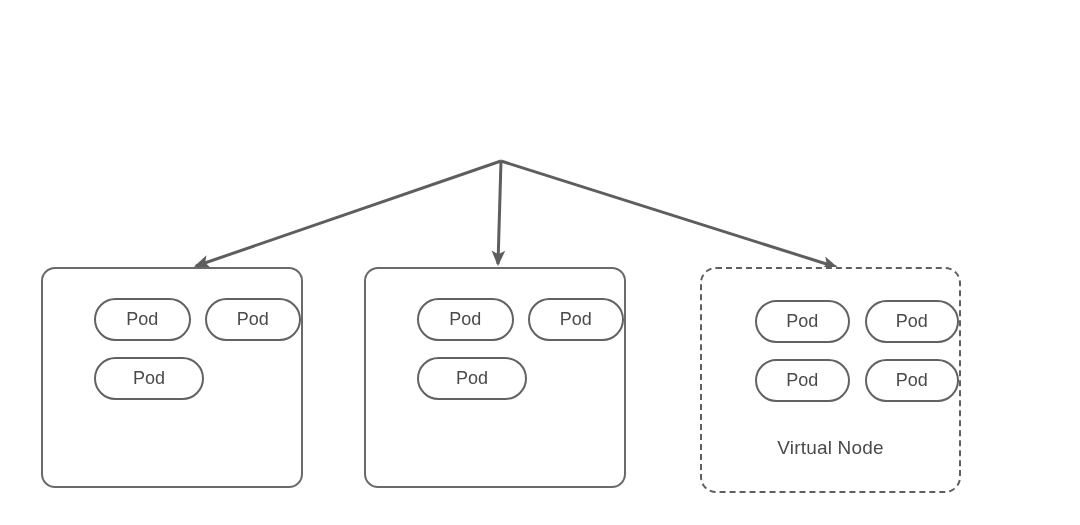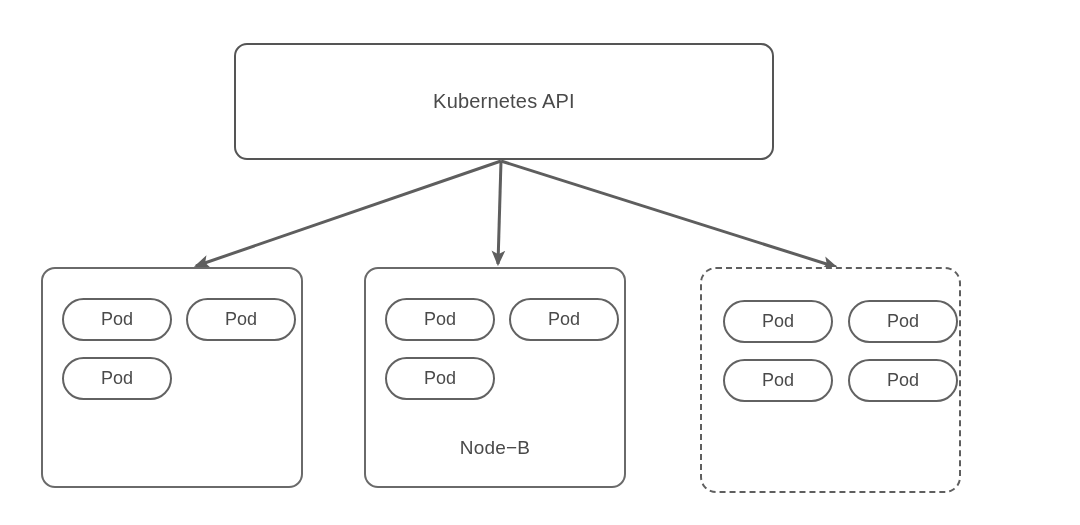--- a/index.html
+++ b/index.html
@@ -66,20 +66,21 @@
     position: absolute;
     left: 0;
     right: 0;
     top: 0;
   }
   .pod-row {
     display: flex;
     gap: 14px;
     padding-left: 19px;
     margin-bottom: 16px;
+    margin-left: 32px;
   }
   .pod-row.centered {
     padding-left: 21px;
     gap: 15px;
   }
   .pod {
     box-sizing: border-box;
     width: 110px;
     height: 43px;
     border: 2.4px solid #626262;
@@ -110,23 +111,20 @@
     <defs>
       <marker id="ah" viewBox="0 0 10 10" refX="8.6" refY="5" markerWidth="5.2" markerHeight="5.2" orient="auto-start-reverse">
         <path d="M 0 0.6 L 10 5 L 0 9.4 L 2.4 5 Z" fill="#5e5e5e"></path>
       </marker>
     </defs>
     <line x1="501" y1="161" x2="196" y2="266" stroke="#5e5e5e" stroke-width="3" marker-end="url(#ah)"></line>
     <line x1="501" y1="161" x2="498" y2="264" stroke="#5e5e5e" stroke-width="3" marker-end="url(#ah)"></line>
     <line x1="501" y1="161" x2="836" y2="267" stroke="#5e5e5e" stroke-width="3" marker-end="url(#ah)"></line>
   </svg>
 
-  <div class="api-box">
-    <span class="api-label">Kubernetes API</span>
-  </div>
 
   <div class="node-box solid" style="left:41px; top:267px; width:262px; height:221px;">
     <div class="pods-area" style="top:29px;">
       <div class="pod-row">
         <div class="pod">Pod</div>
         <div class="pod">Pod</div>
       </div>
       <div class="pod-row">
         <div class="pod">Pod</div>
       </div>
@@ -136,29 +134,29 @@
   <div class="node-box solid" style="left:364px; top:267px; width:262px; height:221px;">
     <div class="pods-area" style="top:29px;">
       <div class="pod-row">
         <div class="pod">Pod</div>
         <div class="pod">Pod</div>
       </div>
       <div class="pod-row">
         <div class="pod">Pod</div>
       </div>
     </div>
-    <div class="node-label" style="top:168px;">Node−B</div>
   </div>
 
   <div class="node-box dashed" style="left:700px; top:267px; width:261px; height:226px;">
     <div class="pods-area" style="top:31px;">
       <div class="pod-row centered">
         <div class="pod">Pod</div>
         <div class="pod">Pod</div>
       </div>
       <div class="pod-row centered">
         <div class="pod">Pod</div>
         <div class="pod">Pod</div>
       </div>
     </div>
+    <div class="node-label" style="top:168px;">Virtual Node</div>
   </div>
 
 </div>
 
 </body></html>

